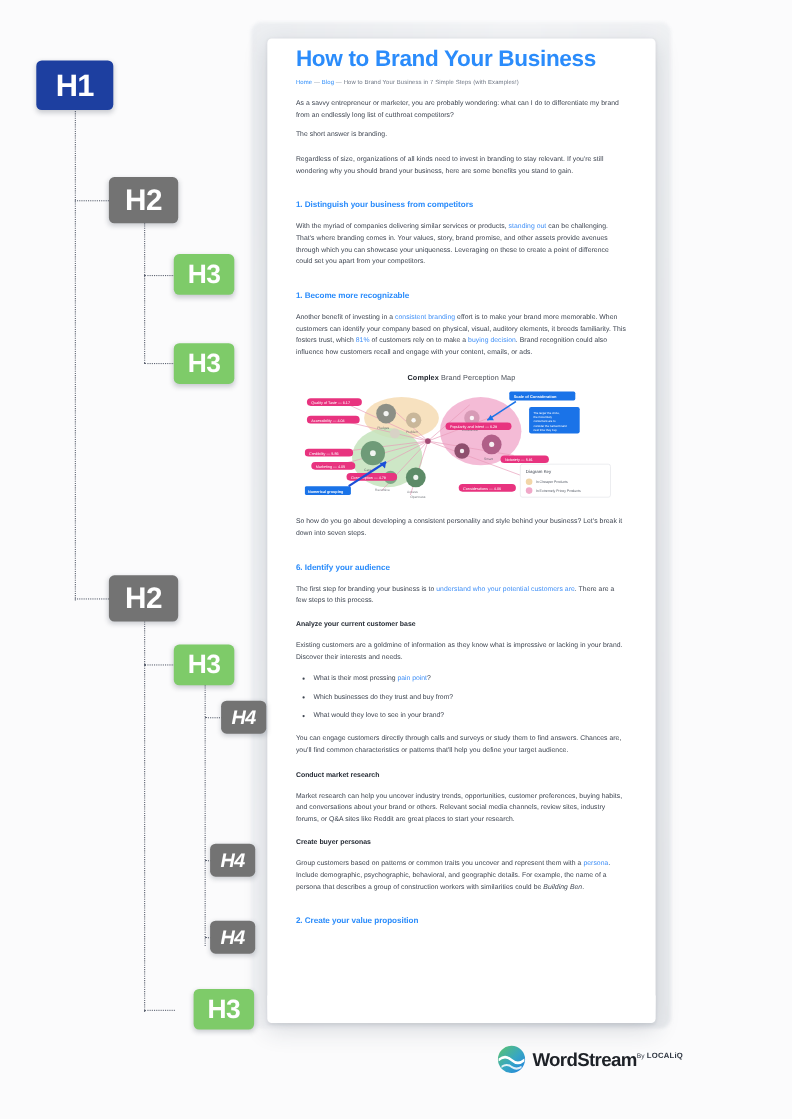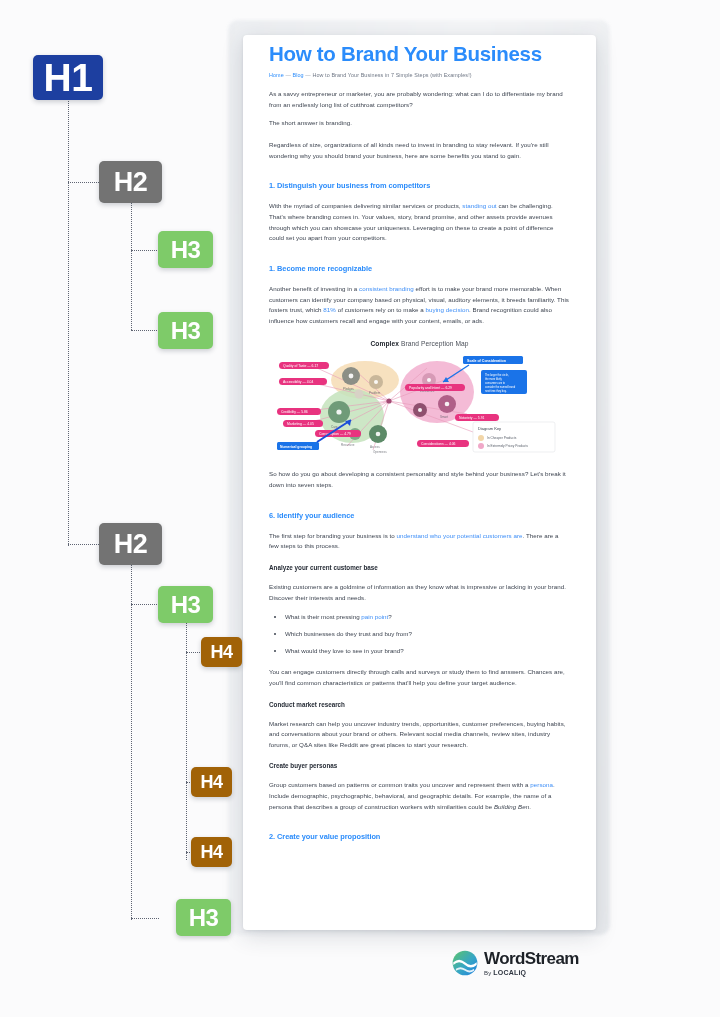--- a/index.html
+++ b/index.html
@@ -121,29 +121,29 @@
     display: flex; align-items: center; justify-content: center;
     color: #ffffff;
     font-weight: bold;
     border-radius: 5px;
     box-shadow: 0 2px 5px rgba(30,40,60,.22);
     letter-spacing: -0.5px;
   }
   .b-h1 { background: #1d3fa0; }
   .b-h2 { background: #737373; }
   .b-h3 { background: #7ecb69; }
-  .b-h4 { background: #a16207; }
+  .b-h4 { background: #737373; font-style: italic; }
 
   .vline { position: absolute; border-left: 1.6px dotted #5e6472; }
   .hline { position: absolute; border-top: 1.6px dotted #5e6472; }
 
   
   .logo { position: absolute; left: 452px; top: 950px; display: flex; align-items: center; }
   .logo-mark { width: 26px; height: 26px; margin-right: 6px; }
-  .logo-text { display: flex; flex-direction: column; justify-content: center; }
+  .logo-text { display: flex; flex-direction: row; justify-content: center; }
   .logo-word { font-size: 17px; font-weight: bold; color: #1d2127; letter-spacing: -0.6px; line-height: 1; }
   .logo-by { font-size: 6px; color: #2e3540; margin-top: 2px; letter-spacing: .2px; }
   .logo-by .lq { font-weight: bold; font-size: 7px; }
 </style>
 </head>
 <body>
 
 <div class="backdrop"></div>
 
 <div class="sheet">
@@ -303,21 +303,21 @@
   <div class="hline" style="left:68px;  top:182px; width:33px;"></div>
   <div class="hline" style="left:131px; top:250px; width:28px;"></div>
   <div class="hline" style="left:131px; top:330px; width:28px;"></div>
   <div class="hline" style="left:68px;  top:544px; width:33px;"></div>
   <div class="hline" style="left:131px; top:604px; width:28px;"></div>
   <div class="hline" style="left:186px; top:652px; width:16px;"></div>
   <div class="hline" style="left:186px; top:782px; width:16px;"></div>
   <div class="hline" style="left:186px; top:852px; width:16px;"></div>
   <div class="hline" style="left:131px; top:918px; width:28px;"></div>
 
-  <div class="badge b-h1" style="left:33px;  top:55px;  width:70px; height:45px; font-size:39px;">
+  <div class="badge b-h1" style="left:33px;  top:55px;  width:70px; height:45px; font-size:28px;">
     <span>H1</span>
   </div>
   <div class="badge b-h2" style="left:99px;  top:161px; width:63px; height:42px; font-size:27px;">
     <span>H2</span>
   </div>
   <div class="badge b-h3" style="left:158px; top:231px; width:55px; height:37px; font-size:24px;">
     <span>H3</span>
   </div>
   <div class="badge b-h3" style="left:158px; top:312px; width:55px; height:37px; font-size:24px;">
     <span>H3</span>

